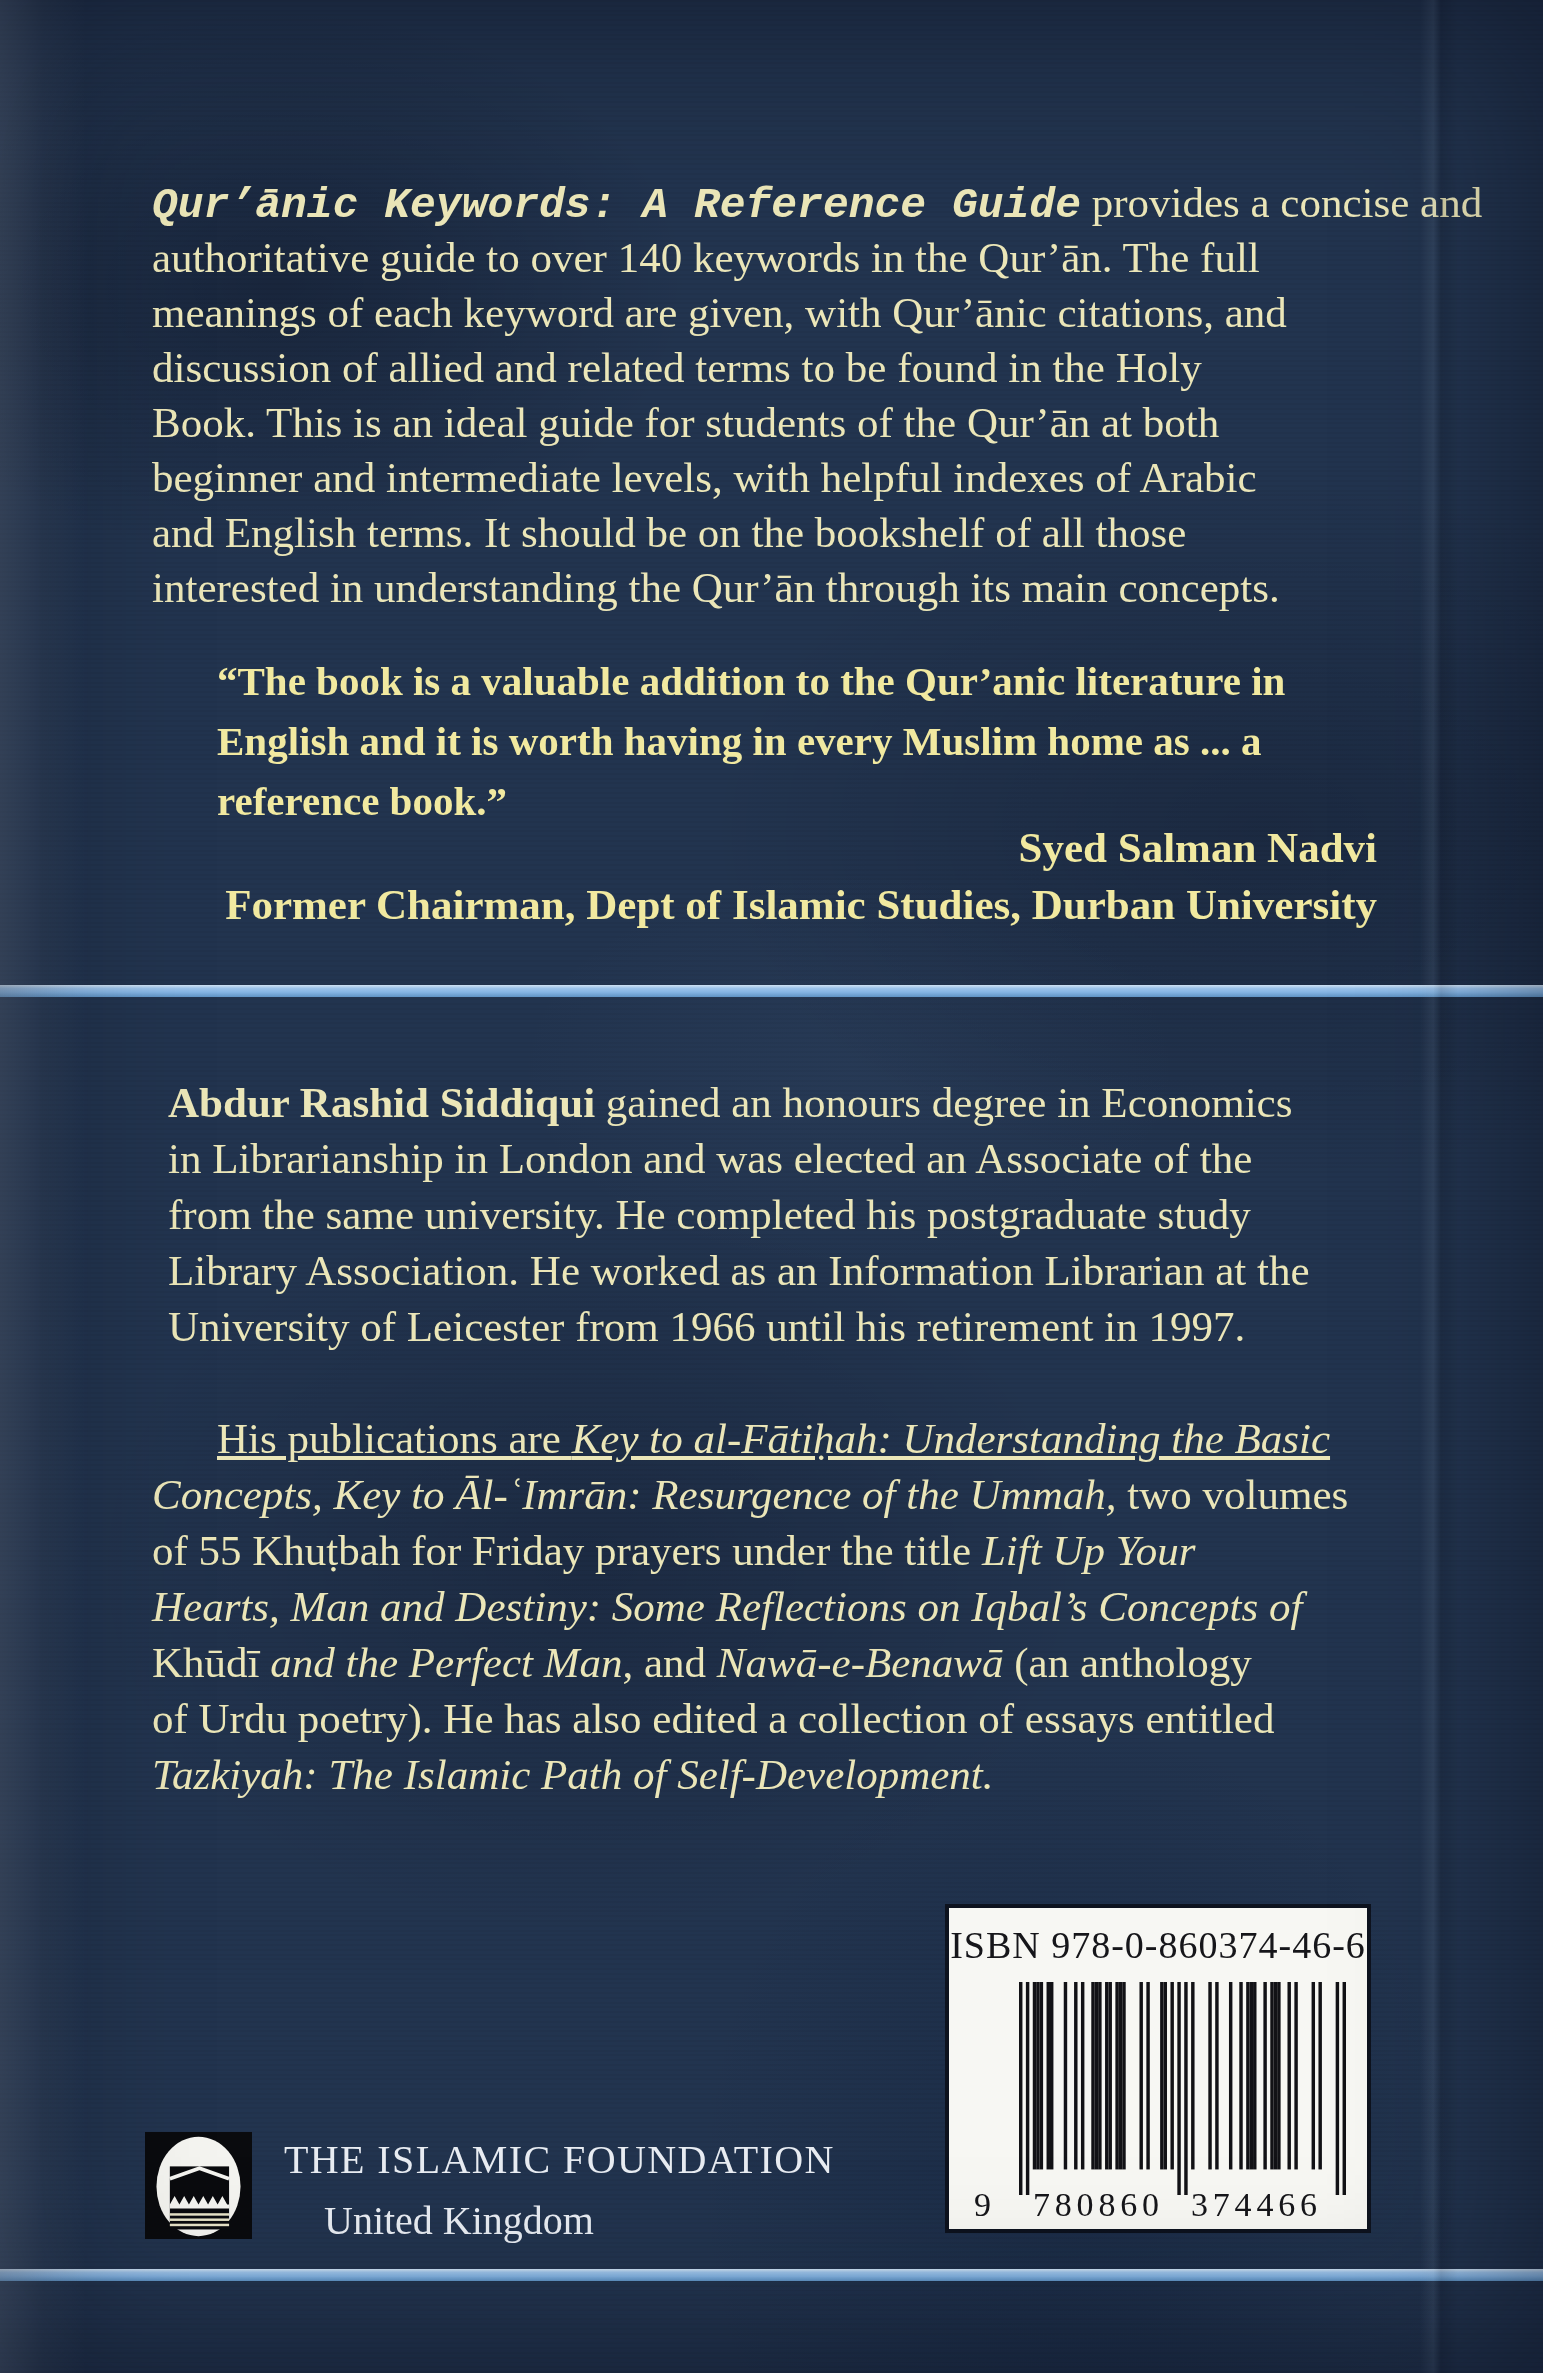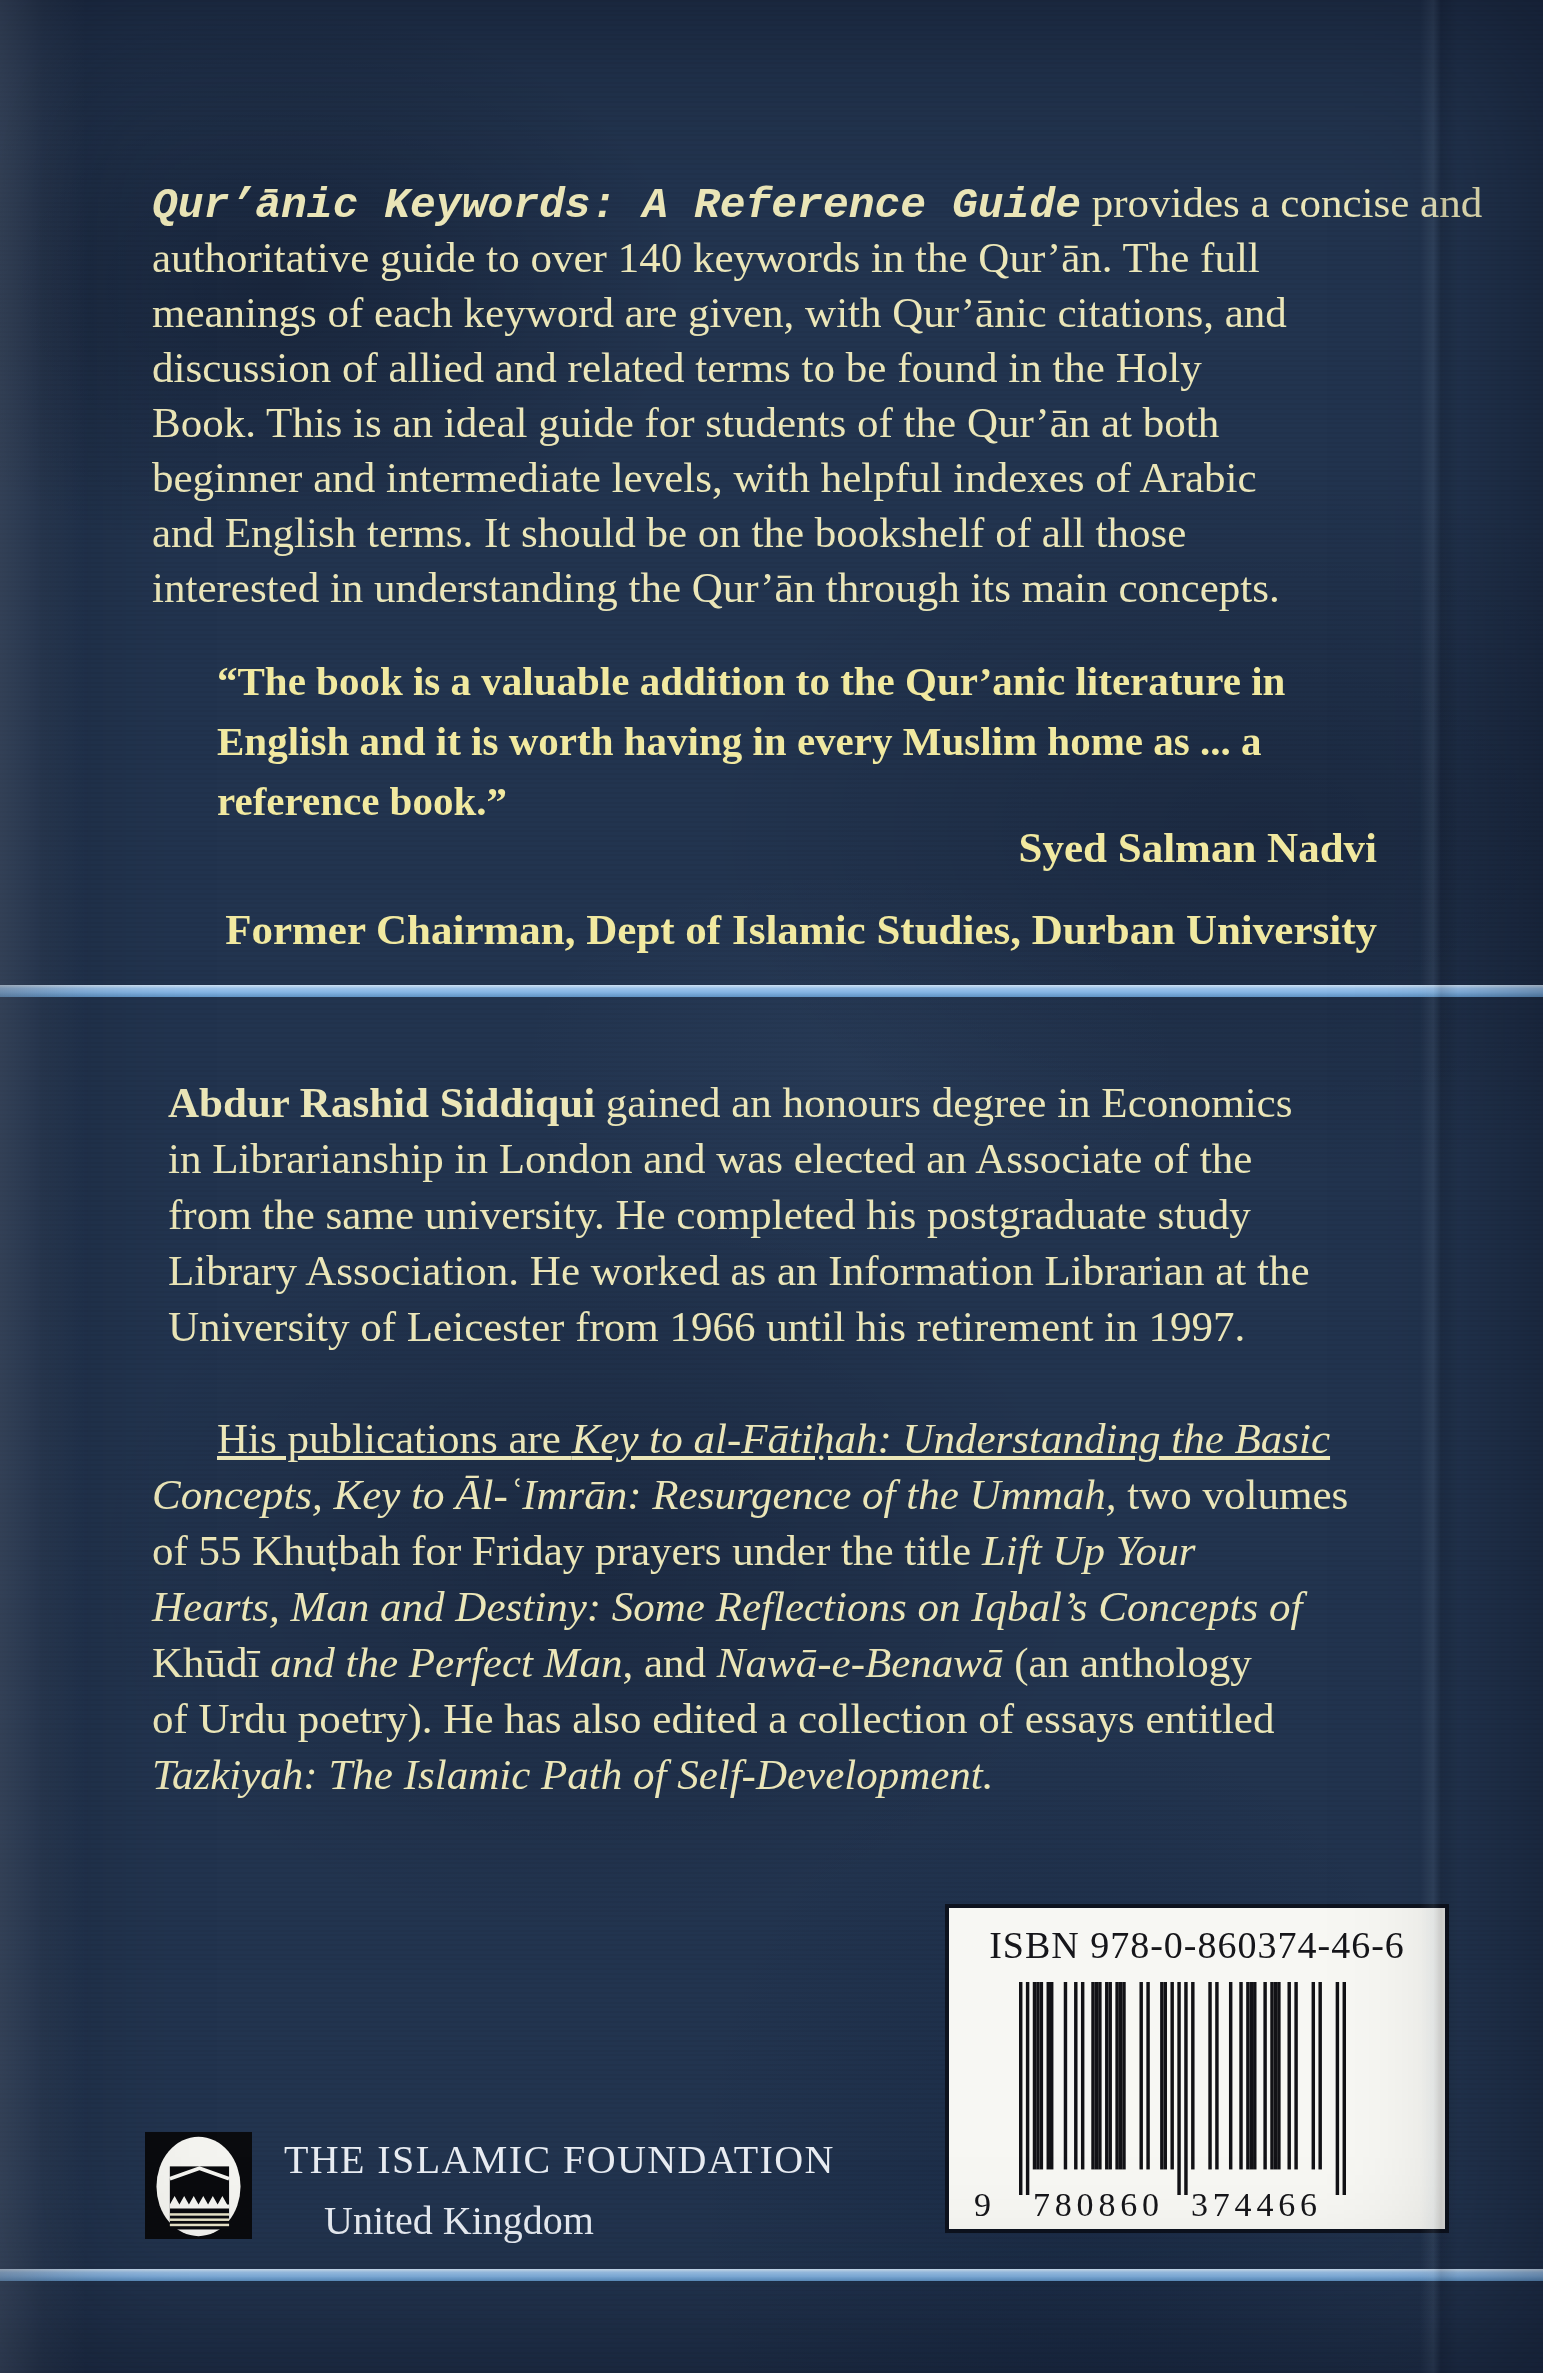--- a/index.html
+++ b/index.html
@@ -46,35 +46,35 @@
 
   #synopsis{left:152px;top:175px;font-size:43px;color:var(--text-cream,#ebe6b8);}
   #synopsis .tline{line-height:55px;height:55px;}
 
   #quote{left:217px;top:651px;font-size:41px;font-weight:bold;color:var(--quote-yellow,#f1e9a0);}
   #quote .tline{line-height:60px;height:60px;}
 
   .attr{position:absolute;right:167px;text-align:right;font-weight:bold;
         color:var(--quote-yellow,#f1e9a0);white-space:nowrap;}
   #attr-name{top:823px;font-size:43px;}
-  #attr-title{top:905px;font-size:43px;}
+  #attr-title{top:880px;font-size:43px;}
 
   .divider{position:absolute;left:0;width:1544px;height:12.4px;
     background:linear-gradient(180deg,#cfe2f4 0%,#9cc3ea 28%,var(--divider-blue,#85b4e3) 60%,#5f93c4 100%);}
   #divider-top{top:985px;}
   #divider-bottom{top:2269px;}
 
   #bio1{left:152px;top:1075px;font-size:43px;color:var(--text-cream,#ebe6b8);margin-left:16px;}
   #bio1 .tline{line-height:56px;height:56px;}
   #bio2{left:152px;top:1411px;font-size:43px;color:var(--text-cream,#ebe6b8);}
   #bio2 .tline{line-height:56px;height:56px;}
   .indent-first .tline:first-child{padding-left:65px;text-decoration:underline;}
 
   #isbn-label{
-    position:absolute;left:949px;top:1908px;width:496px;height:321px;
+    position:absolute;left:949px;top:1908px;width:418px;height:321px;
     background:var(--label-white,#f7f7f3);
     outline:4.8px solid rgba(8,10,16,0.75);
   }
   #isbn-text{
     position:absolute;left:0;top:15px;width:100%;text-align:center;
     font-size:38px;color:#16161a;letter-spacing:1px;white-space:nowrap;
   }
   #barcode-bars{position:absolute;left:70px;top:74px;width:327px;height:213px;}
   #barcode-bars svg{width:100%;height:100%;display:block;fill:#121216;}
   .bc-num{position:absolute;top:278px;font-size:34px;color:#16161a;letter-spacing:4.8px;white-space:nowrap;}

